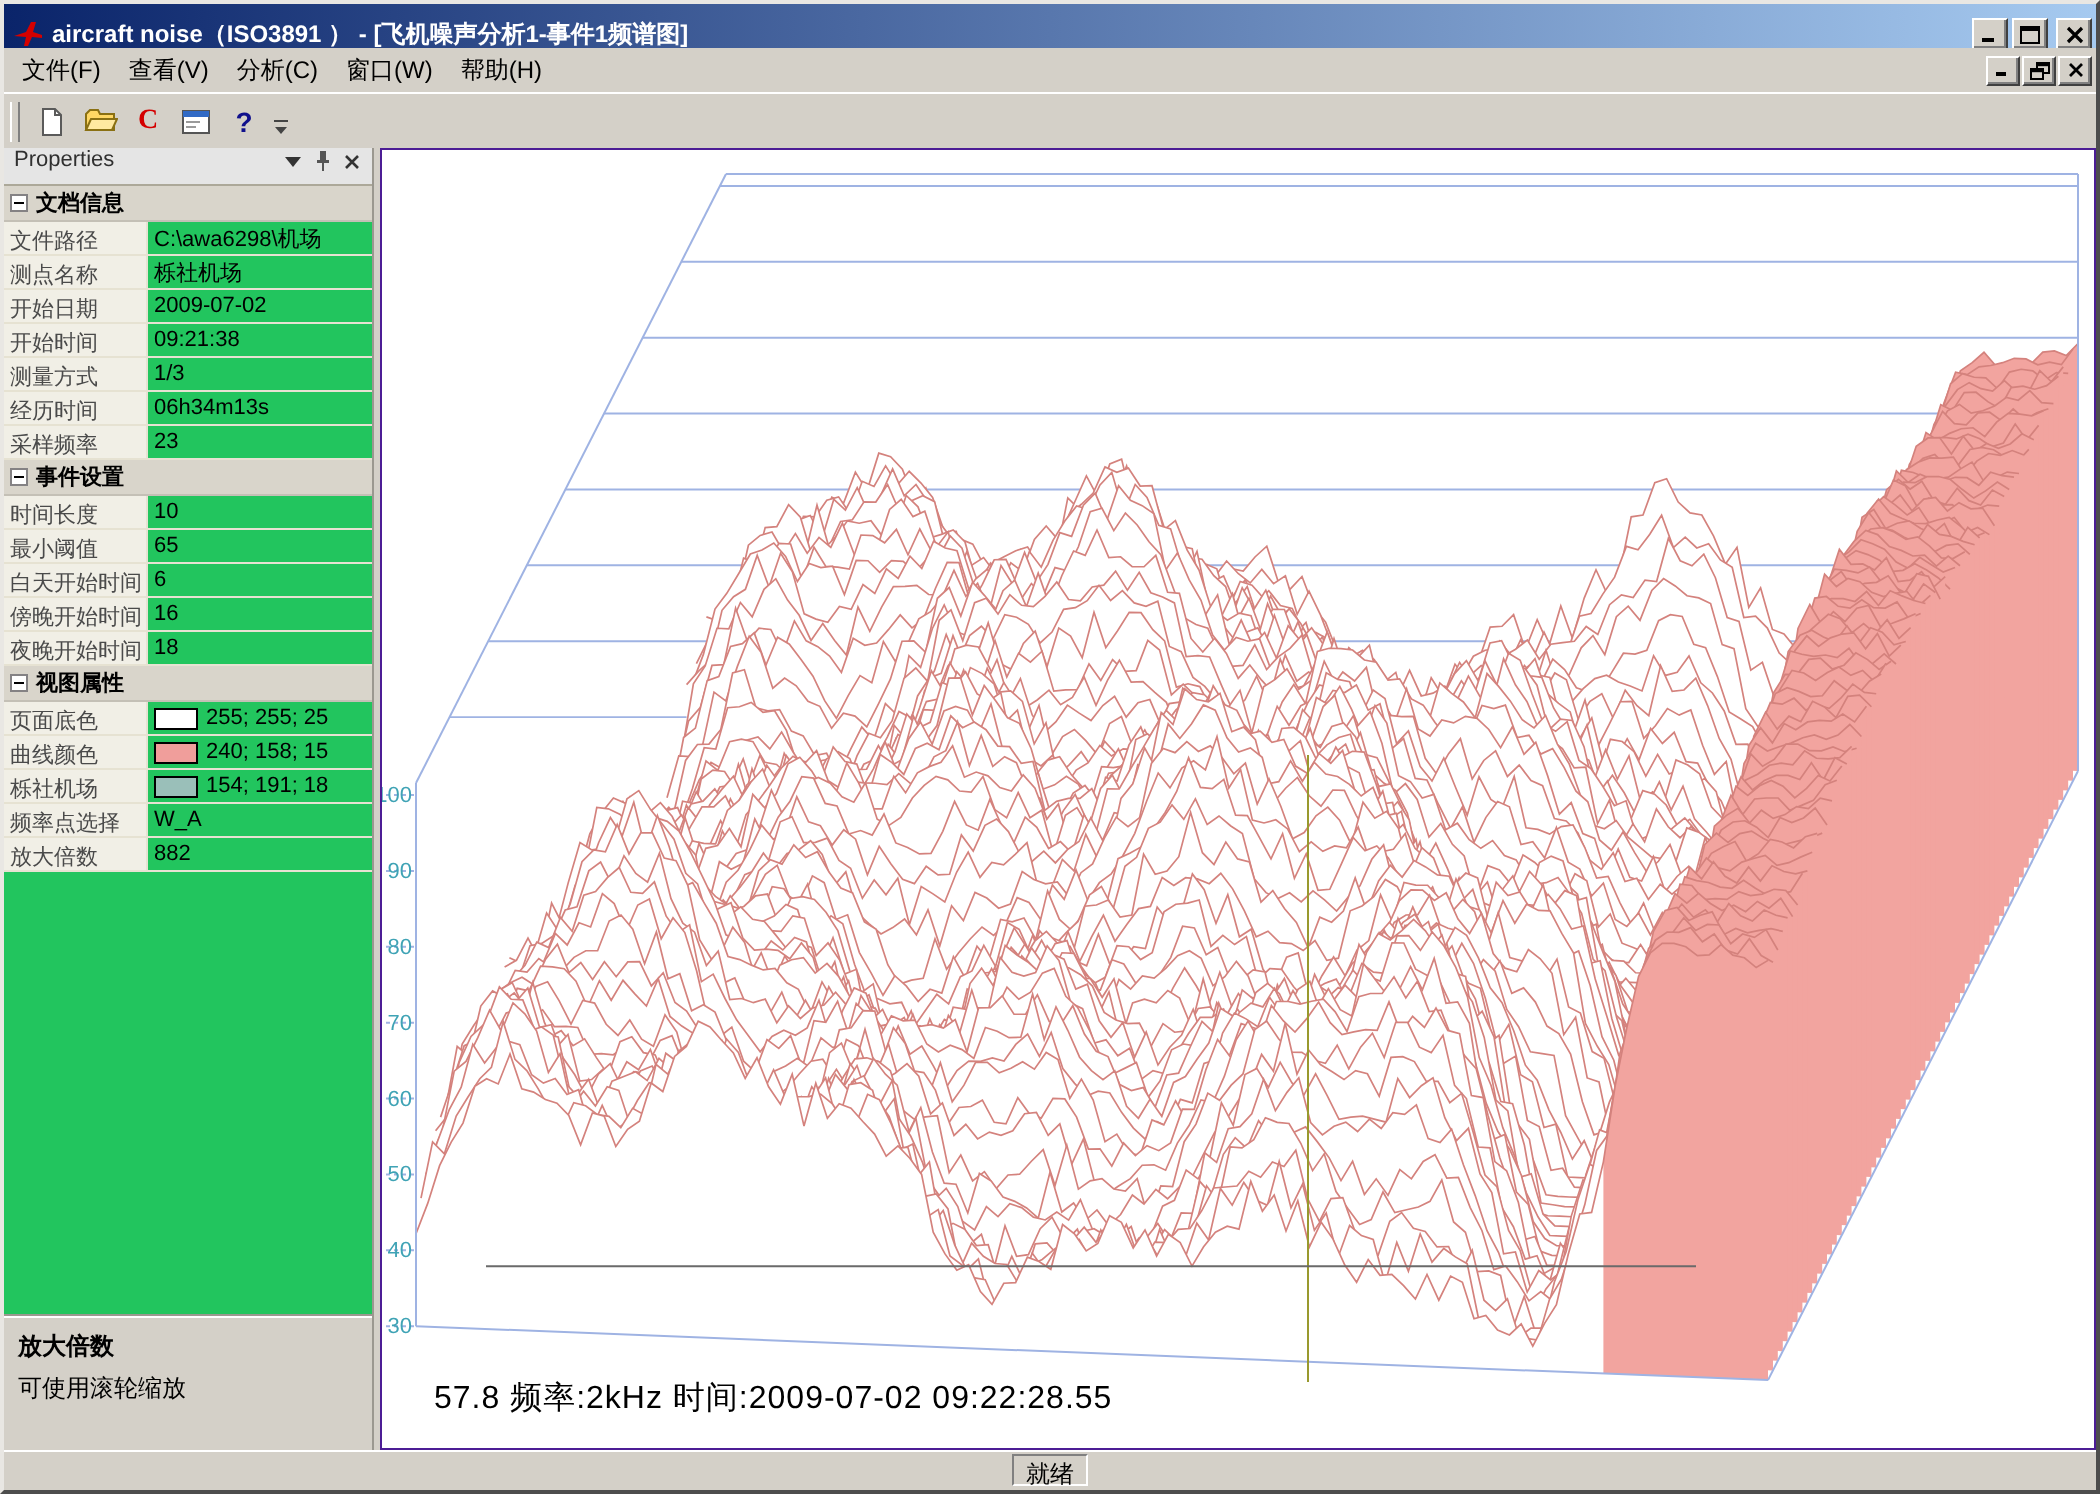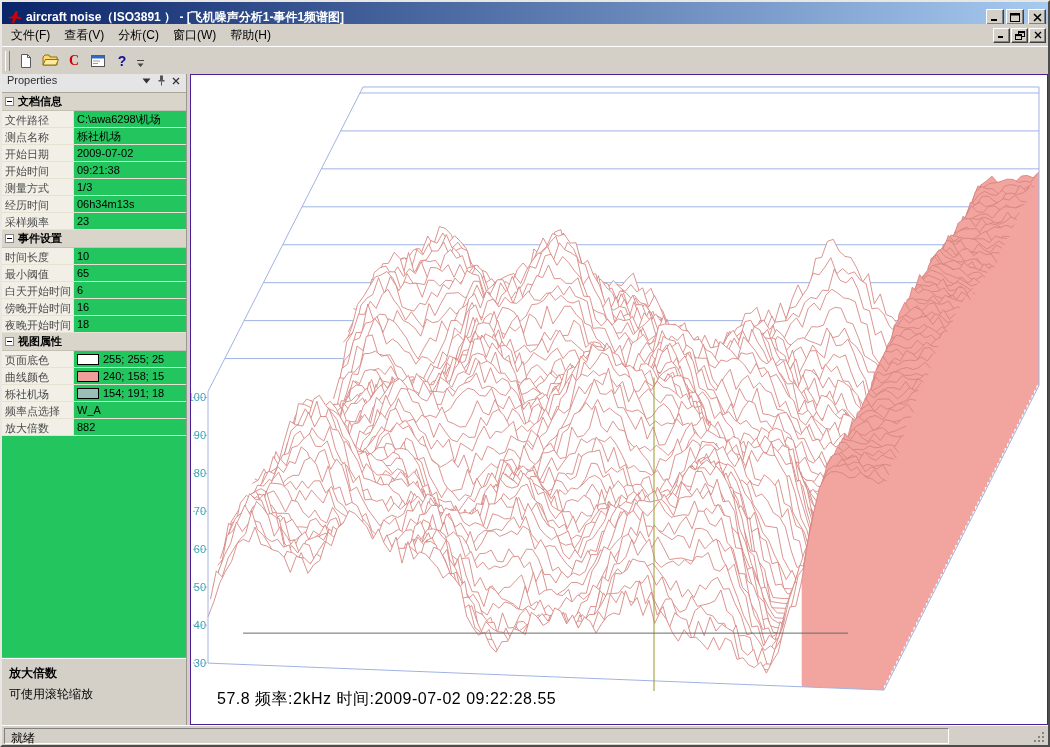--- a/index.html
+++ b/index.html
@@ -63,21 +63,21 @@
   .swatch{width:20px;height:9px;border:1px solid #000;margin-right:4px;flex:none;}
   .panel-desc{height:68px;flex:none;background:#d4d0c8;border-top:1px solid #9b9890;
     box-shadow:inset 0 1px 0 #ffffff;padding:7px 7px;box-sizing:border-box;font-size:12px;}
   .desc-title{font-weight:bold;margin-bottom:4px;}
   .splitter{width:3px;flex:none;background:#d4d0c8;}
   .client{flex:1;position:relative;background:#ffffff;border:1px solid #4c1d95;box-sizing:border-box;padding-left:39px;}
   #plot-svg{position:absolute;inset:0;width:100%;height:100%;}
   .readout{position:absolute;left:26px;bottom:14px;font-size:16px;color:#000;letter-spacing:0.5px;}
   
   .statusbar{position:absolute;left:0;right:0;bottom:0;height:20px;background:#d4d0c8;
-    border-top:1px solid #ffffff;display:flex;align-items:center;padding:1px 2px 1px 2px;box-sizing:border-box;}
+    border-top:1px solid #ffffff;display:flex;align-items:center;padding:1px 2px 1px 2px;box-sizing:border-box;flex-direction:column;}
   .sb-main{flex:1;height:16px;box-sizing:border-box;padding:1px 6px;
     border:1px solid;border-color:#808080 #ffffff #ffffff #808080;}
   .sb-pane{height:16px;box-sizing:border-box;margin-left:3px;padding:8px 4px;text-align:center;
     border:1px solid;border-color:#808080 #ffffff #ffffff #808080;margin-top:44px;}
   .sb-num{width:50px;}
   .sb-small{width:24px;}
   .sb-grip{width:14px;height:16px;margin-left:3px;flex:none;}
 </style>
 </head>
 <body>

